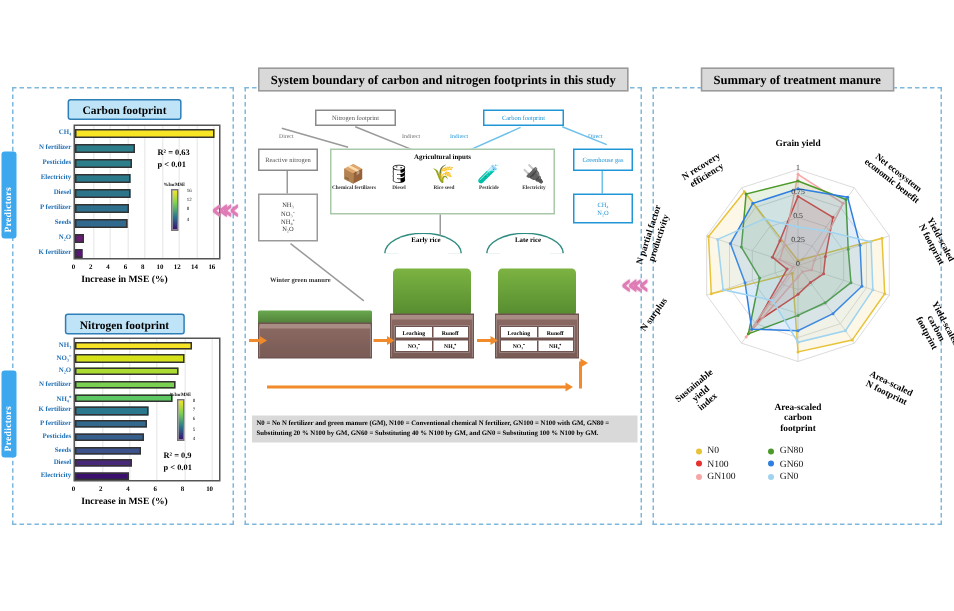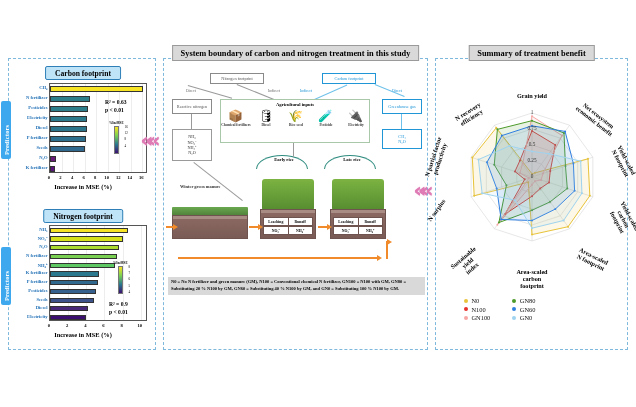--- a/index.html
+++ b/index.html
@@ -332,21 +332,21 @@
             <span>5</span>
             <span>4</span>
           </div>
         </div>
       </div>
   </div>
 
   <div class="chev" id="chev-left">««</div>
 
   <div class="panel" id="panel-middle">
-    <div class="panel-title">System boundary of carbon and nitrogen treatment in this study</div>
+    <div class="panel-title">System boundary of carbon and nitrogen footprints in this study</div>
 
     <div class="d-box gray" style="left:46px; top:14px; width:54px; height:11px;">Nitrogen footprint</div>
     <div class="d-box blue" style="left:158px; top:14px; width:54px; height:11px;">Carbon footprint</div>
 
     <div class="d-lab" style="left:22px; top:30px;">Direct</div>
     <div class="d-lab" style="left:104px; top:30px;">Indirect</div>
     <div class="d-lab blue" style="left:136px; top:30px;">Indirect</div>
     <div class="d-lab blue" style="left:228px; top:30px;">Direct</div>
 
     <div class="d-line" style="left:24px; top:26px; width:46px; transform:rotate(16deg);"></div>
@@ -439,21 +439,21 @@
     <div class="orange-arrow" style="left:154px; top:167px; width:10px;"></div>
     <div class="orange-arrow" style="left:14px; top:198px; width:200px;"></div>
     <div class="orange-arrow" style="left:222px; top:182px; width:2px; height:18px;"></div>
 
     <div class="footnote" style="left:4px; top:218px; width:257px;">N0 = No N fertilizer and green manure (GM), N100 = Conventional chemical N fertilizer, GN100 = N100 with GM, GN80 = Substituting 20 % N100 by GM, GN60 = Substituting 40 % N100 by GM, and GN0 = Substituting 100 % N100 by GM.</div>
   </div>
 
   <div class="chev" id="chev-right">««</div>
 
   <div class="panel" id="panel-right">
-    <div class="panel-title">Summary of treatment benefit</div>
+    <div class="panel-title">Summary of treatment manure</div>
     <svg id="radar-svg" width="193" height="232" style="position:absolute; left:0; top:6px;">
         <polygon points="96,96 105.40456403667957,99.05572809000084 111.21690426072246,107.05572809000084 111.21690426072246,116.94427190999916 105.40456403667957,124.94427190999916 96,128 86.59543596332043,124.94427190999916 80.78309573927754,116.94427190999916 80.78309573927754,107.05572809000084 86.59543596332043,99.05572809000084" fill="none" stroke="#cfcfcf" stroke-width="0.5"></polygon>
         <polygon points="96,80 114.80912807335915,86.11145618000168 126.43380852144492,102.11145618000168 126.43380852144492,121.88854381999832 114.80912807335915,137.88854381999832 96,144 77.19087192664087,137.88854381999832 65.56619147855508,121.88854381999832 65.56619147855508,102.11145618000168 77.19087192664085,86.11145618000168" fill="none" stroke="#cfcfcf" stroke-width="0.5"></polygon>
         <polygon points="96,64 124.2136921100387,73.16718427000252 141.65071278216737,97.16718427000252 141.65071278216737,126.83281572999748 124.2136921100387,150.8328157299975 96,160 67.7863078899613,150.8328157299975 50.34928721783263,126.83281572999748 50.349287217832625,97.16718427000254 67.78630788996128,73.16718427000254" fill="none" stroke="#cfcfcf" stroke-width="0.5"></polygon>
         <polygon points="96,48 133.6182561467183,60.22291236000336 156.86761704288983,92.22291236000336 156.86761704288983,131.77708763999664 133.6182561467183,163.77708763999664 96,176 58.381743853281726,163.77708763999664 35.132382957110174,131.77708763999664 35.13238295711017,92.22291236000338 58.38174385328171,60.22291236000337" fill="none" stroke="#cfcfcf" stroke-width="0.5"></polygon>
         <line x1="96" y1="112" x2="96" y2="48" stroke="#cfcfcf" stroke-width="0.5"></line>
         <line x1="96" y1="112" x2="133.6182561467183" y2="60.22291236000336" stroke="#cfcfcf" stroke-width="0.5"></line>
         <line x1="96" y1="112" x2="156.86761704288983" y2="92.22291236000336" stroke="#cfcfcf" stroke-width="0.5"></line>
         <line x1="96" y1="112" x2="156.86761704288983" y2="131.77708763999664" stroke="#cfcfcf" stroke-width="0.5"></line>
         <line x1="96" y1="112" x2="133.6182561467183" y2="163.77708763999664" stroke="#cfcfcf" stroke-width="0.5"></line>

